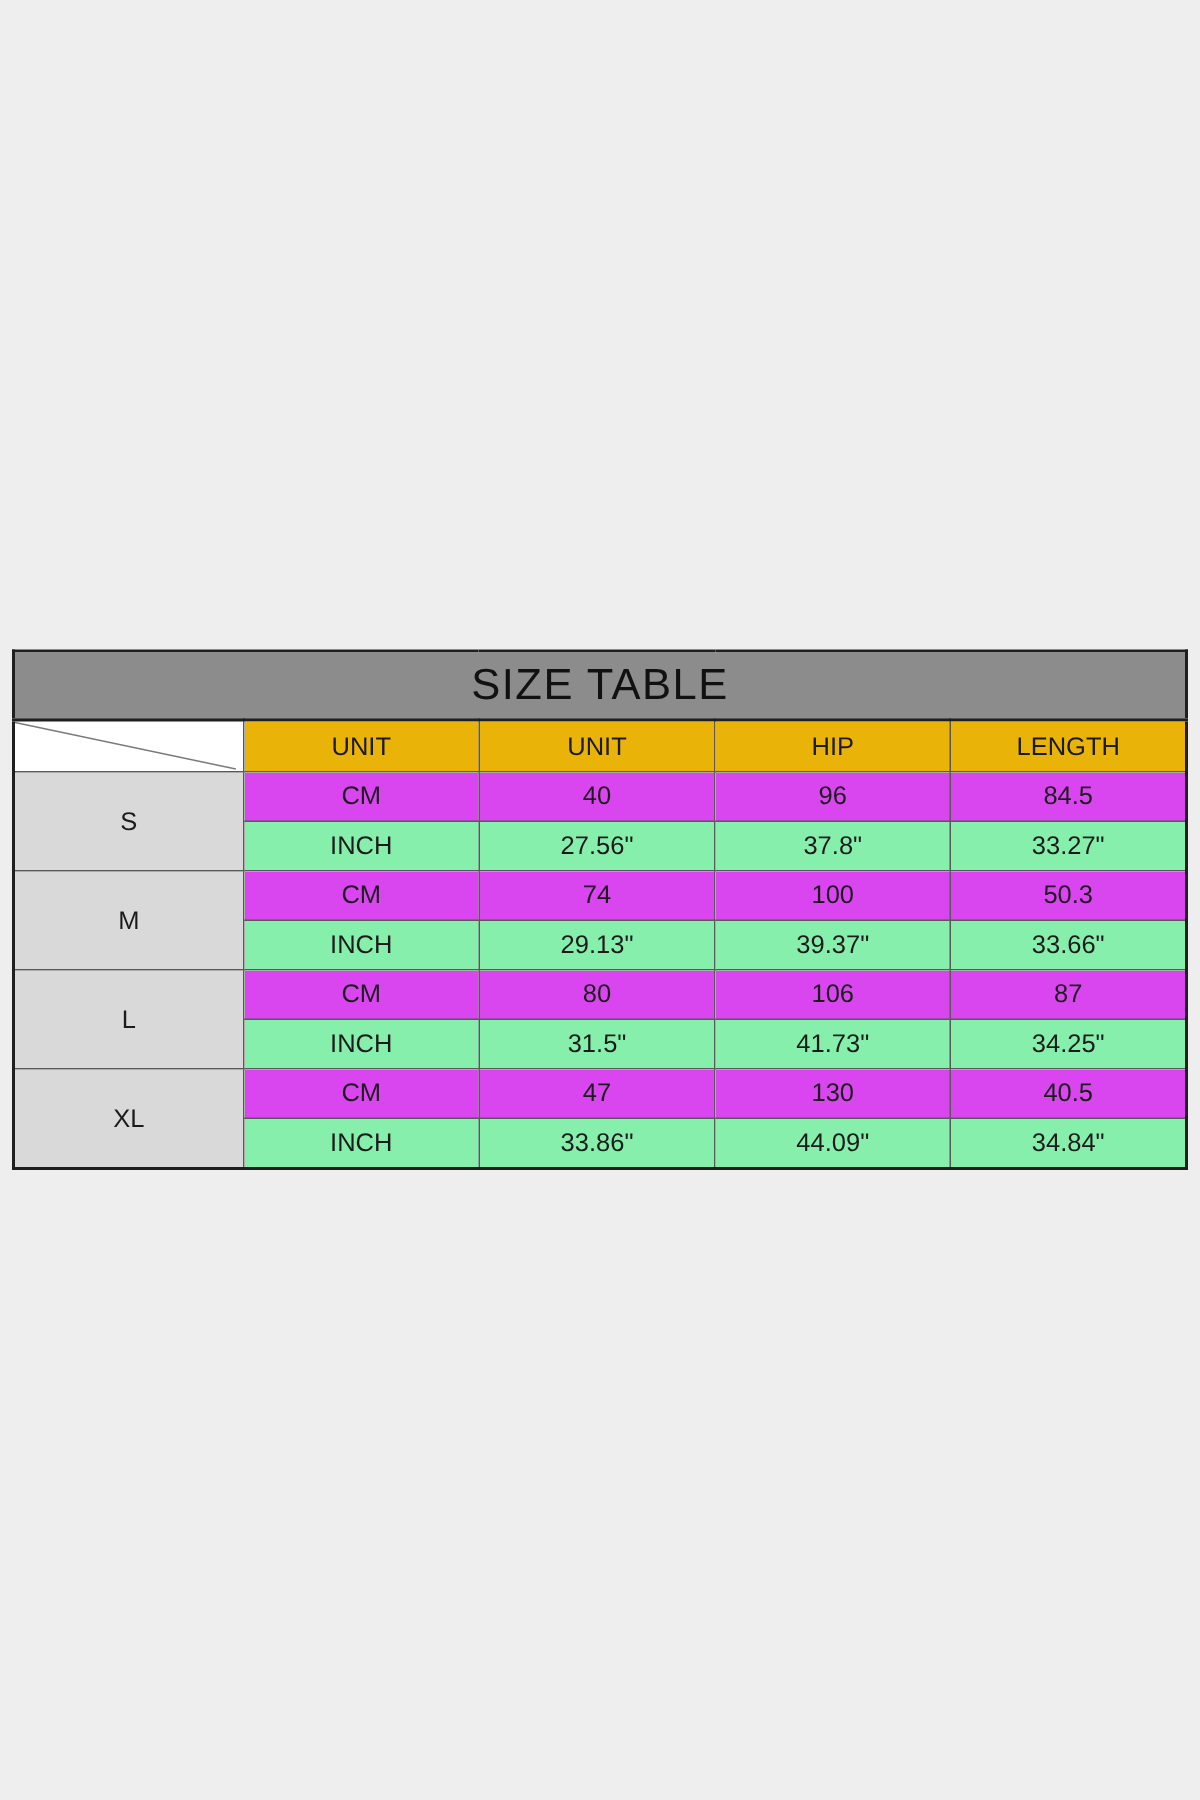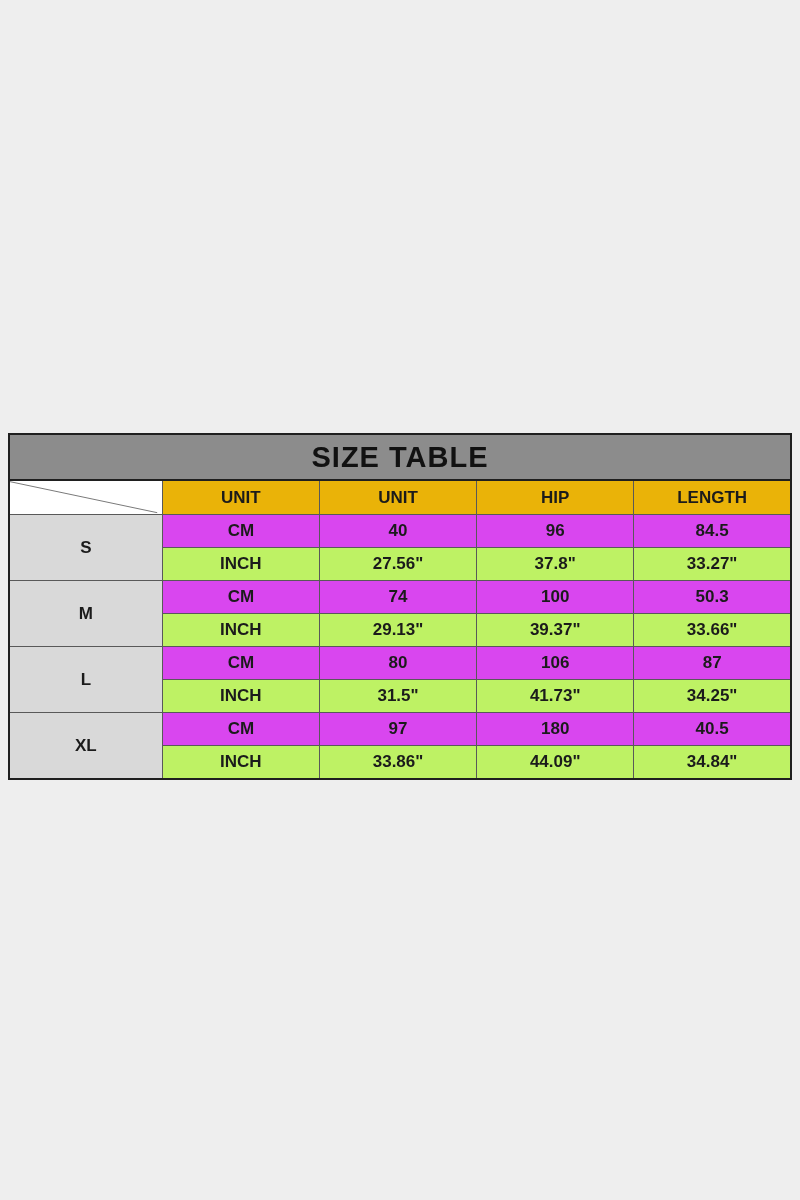--- a/index.html
+++ b/index.html
@@ -26,21 +26,21 @@
     border-collapse: collapse;
     table-layout: fixed;
     border: 2px solid #1f1f1f;
     background: #ffffff;
   }
   table.size-table td, table.size-table th {
     border: 1px solid #595959;
     text-align: center;
     vertical-align: middle;
     padding: 0;
-    font-weight: bold;
+    font-weight: normal;
     font-size: 17px;
     overflow: hidden;
     white-space: nowrap;
   }
   tr.title-row td {
     background: #8c8c8c;
     height: 44px;
     font-size: 29px;
     letter-spacing: 1px;
     color: #111111;
@@ -60,21 +60,21 @@
     width: 100%; height: 100%;
     display: block;
   }
   tr.data-row td {
     height: 32px;
   }
   tr.row-cm td {
     background: #d946ef;
   }
   tr.row-inch td {
-    background: #bef264;
+    background: #86efac;
   }
   td.size-cell {
     background: #d9d9d9 !important;
     font-size: 18px;
   }
   col.c-size   { width: 19.6%; }
   col.c-other  { width: 20.1%; }
 </style>
 </head>
 <body>
@@ -142,22 +142,22 @@
       <tr class="data-row row-inch">
         <td>INCH</td>
         <td>31.5"</td>
         <td>41.73"</td>
         <td>34.25"</td>
       </tr>
 
       <tr class="data-row row-cm">
         <td class="size-cell" rowspan="2">XL</td>
         <td>CM</td>
-        <td>97</td>
-        <td>180</td>
+        <td>47</td>
+        <td>130</td>
         <td>40.5</td>
       </tr>
       <tr class="data-row row-inch">
         <td>INCH</td>
         <td>33.86"</td>
         <td>44.09"</td>
         <td>34.84"</td>
       </tr>
     </tbody>
   </table>

